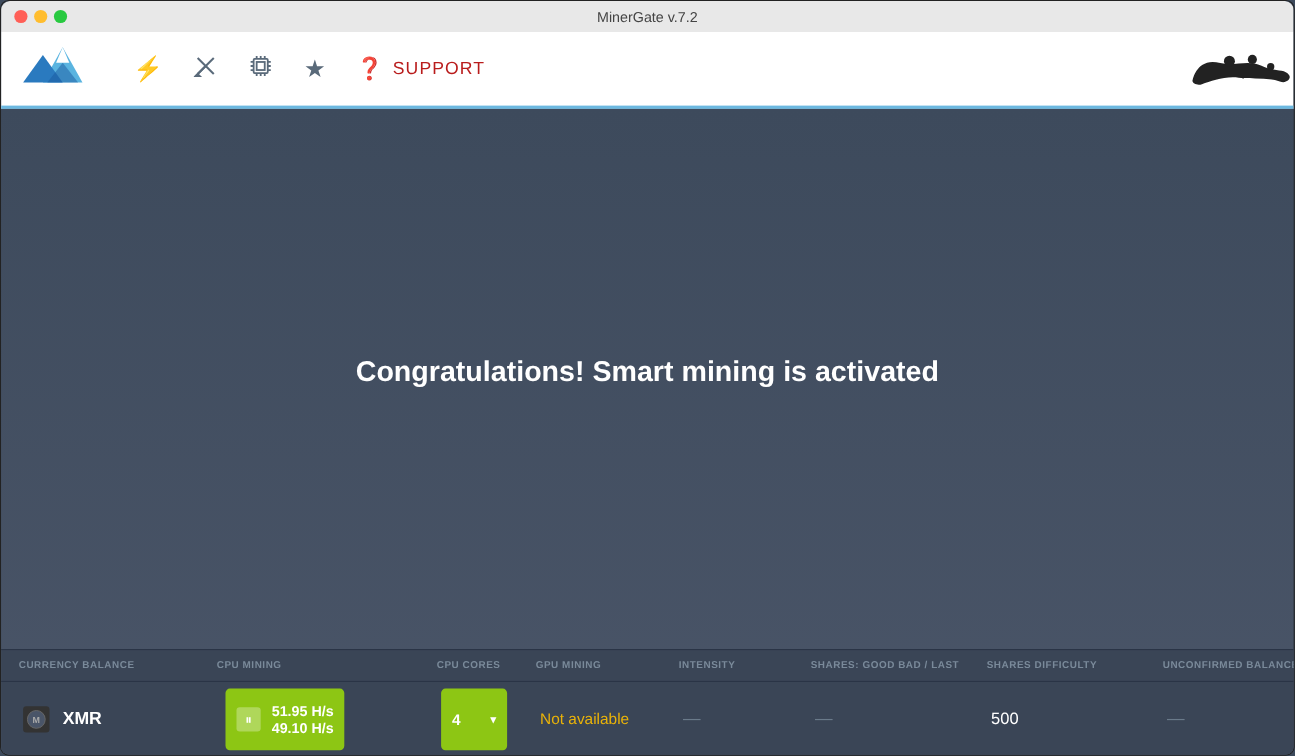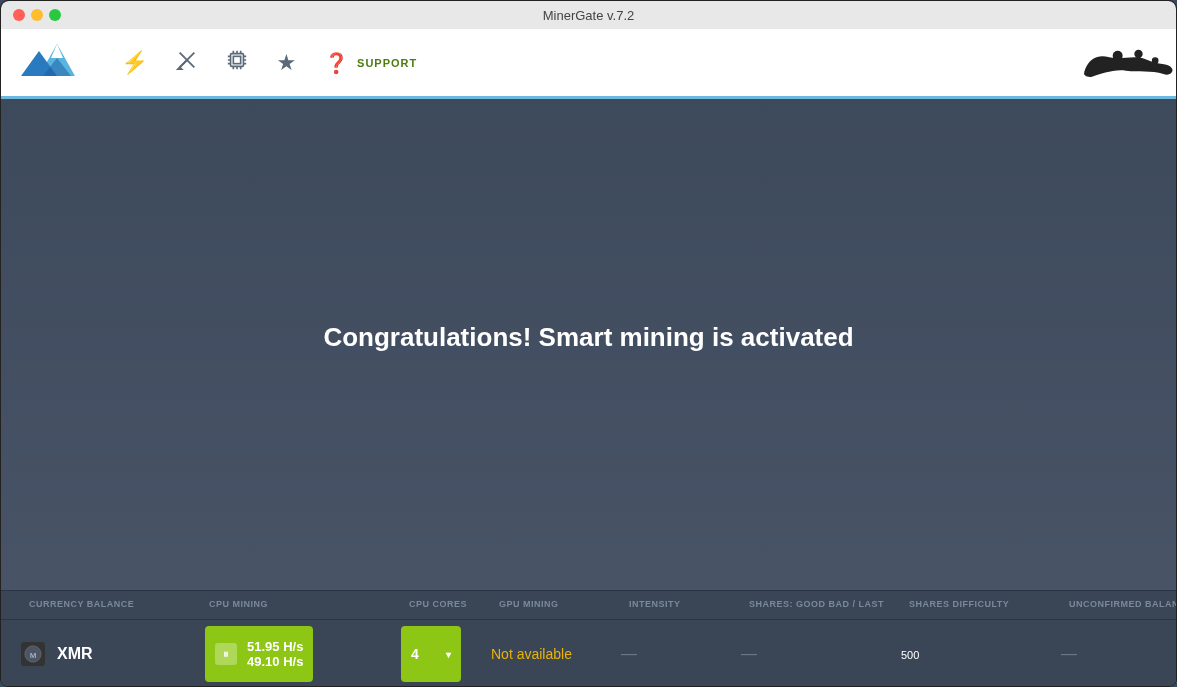--- a/index.html
+++ b/index.html
@@ -75,23 +75,23 @@
       display: flex;
       align-items: center;
       gap: 8px;
       cursor: pointer;
     }
     .nav-support-icon {
       font-size: 20px;
       color: #5a6a7a;
     }
     .nav-support-label {
-      font-size: 11px;
-      color: #4d7c0f;
-      font-weight: 700;
+      font-size: 16px;
+      color: #b91c1c;
+      font-weight: 400;
       letter-spacing: 1px;
     }
     .nav-spacer { flex: 1; }
 
     
     .main-content {
       height: calc(687px - 28px - 70px);
       background: linear-gradient(180deg, #3d4a5c 0%, #4a5568 100%);
       display: flex;
       flex-direction: column;
@@ -121,21 +121,21 @@
     }
 
     
     .mining-table {
       background: #3a4556;
       border-top: 1px solid #2a3446;
     }
     .table-header {
       display: grid;
       grid-template-columns: 180px 200px 90px 130px 120px 160px 160px 180px 110px 130px;
-      padding: 8px 28px;
+      padding: 8px 16px;
       border-bottom: 1px solid #2a3446;
     }
     .th {
       font-size: 9px;
       font-weight: 700;
       color: #7a8a9a;
       text-transform: uppercase;
       letter-spacing: 0.5px;
       line-height: 1.3;
     }
@@ -235,21 +235,21 @@
 
     .cell-text {
       font-size: 14px;
       color: #eab308;
     }
     .cell-dash {
       font-size: 16px;
       color: #6a7a8a;
     }
     .cell-value {
-      font-size: 11px;
+      font-size: 15px;
       font-weight: 500;
       color: #ffffff;
     }
 
     
     .mountain-svg {
       width: 60px;
       height: 50px;
     }
   </style>

